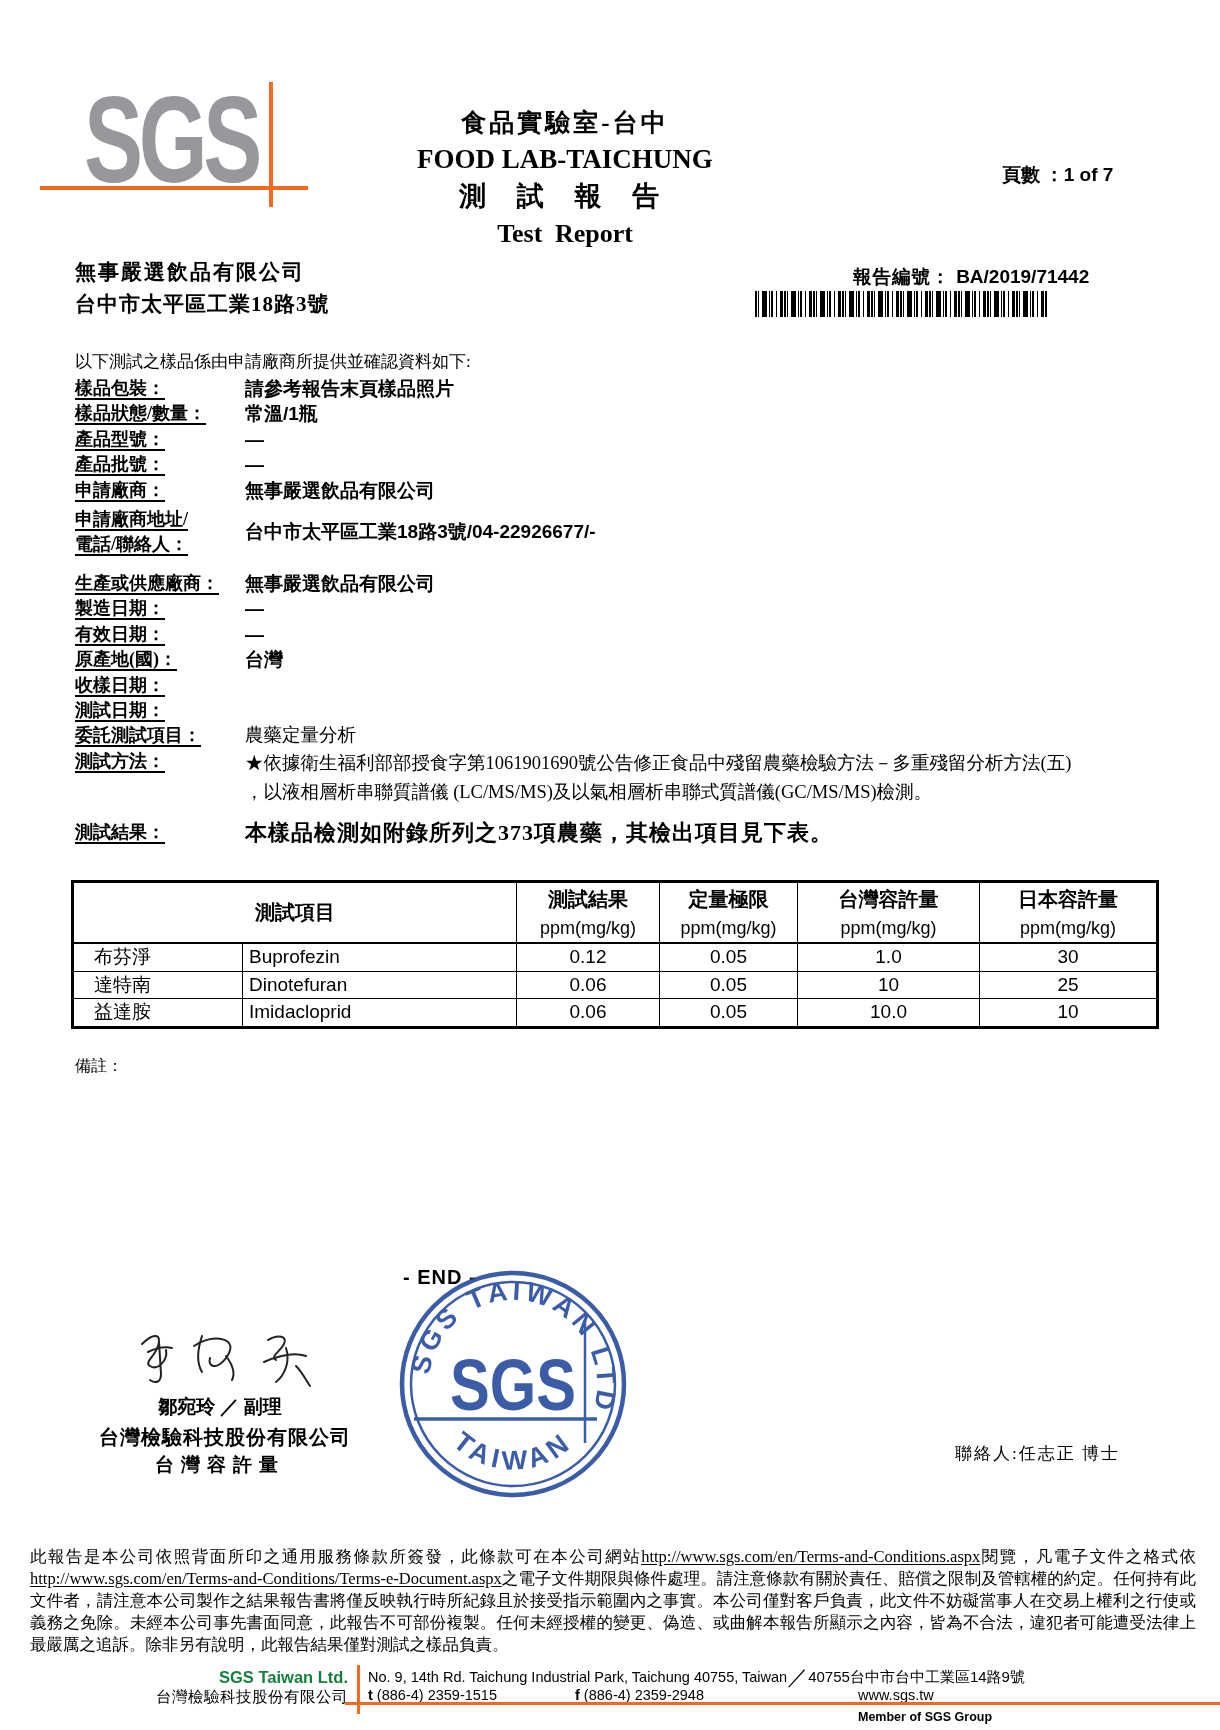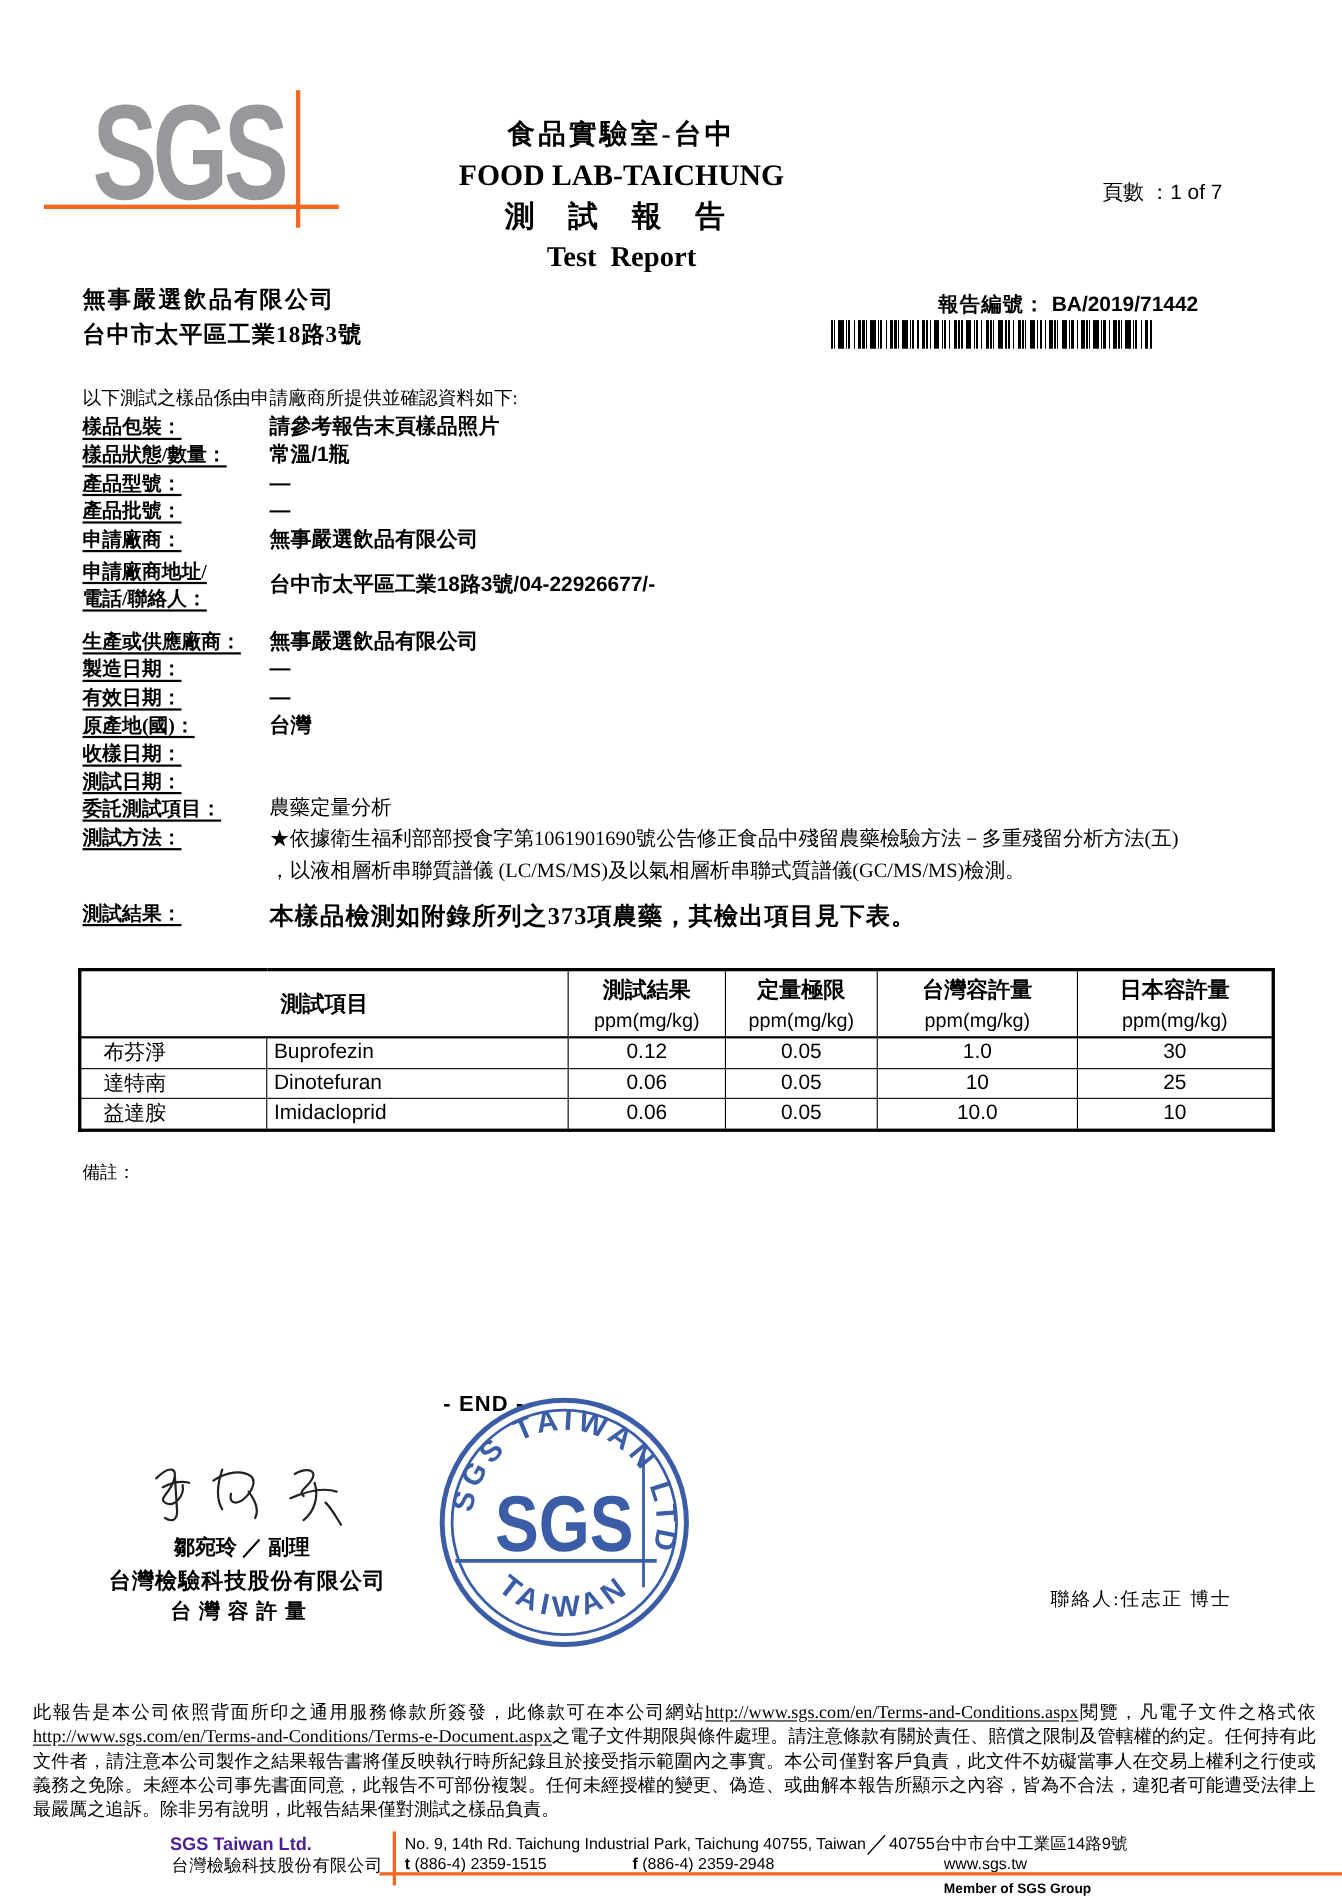--- a/index.html
+++ b/index.html
@@ -9,21 +9,21 @@
   .sgs-logo-text{position:absolute;left:84px;top:78px;font-family:"Liberation Sans","DejaVu Sans",sans-serif;
         font-weight:bold;font-size:123px;line-height:123px;letter-spacing:-6px;color:#97989b;
         transform:scaleX(.72);transform-origin:left top;}
   .logo-vline{position:absolute;left:269px;top:82px;width:4px;height:125px;background:#f26a21;}
   .logo-hline{position:absolute;left:40px;top:186px;width:268px;height:4px;background:#f26a21;}
   .title-block{position:absolute;left:400px;top:104px;width:330px;text-align:center;font-weight:bold;}
   .t1{font-size:25px;line-height:37px;letter-spacing:3px;}
   .t2{font-size:27px;line-height:37px;}
   .t3{font-size:27px;line-height:37px;letter-spacing:12px;}
   .t4{font-size:26px;line-height:37px;word-spacing:6px;}
-  .page-no{position:absolute;left:1002px;top:162px;font-size:19px;font-weight:normal;}
+  .page-no{position:absolute;left:1002px;top:162px;font-size:19px;font-weight:bold;}
   .page-no .val{font-family:"Liberation Sans","DejaVu Sans",sans-serif;}
   .client-name{position:absolute;left:75px;top:258px;font-size:21px;font-weight:bold;letter-spacing:2px;}
   .client-addr{position:absolute;left:75px;top:290px;font-size:21px;font-weight:bold;letter-spacing:1px;}
   .report-no{position:absolute;left:853px;top:264px;font-size:18.5px;font-weight:bold;letter-spacing:1px;}
   .report-no .val{font-family:"Liberation Sans","DejaVu Sans",sans-serif;font-size:19px;letter-spacing:0;}
   .barcode{position:absolute;left:755px;top:291px;width:293px;height:26px;
         background:repeating-linear-gradient(90deg,#000 0 2px,#fff 2px 3px,#000 3px 4px,#fff 4px 7px,
         #000 7px 12px,#fff 12px 14px,#000 14px 15px,#fff 15px 16px,#000 16px 18px,#fff 18px 21px,
         #000 21px 22px,#fff 22px 25px,#000 25px 28px,#fff 28px 29px);}
   
@@ -31,21 +31,21 @@
   .intro{font-size:17px;line-height:28px;margin-bottom:0;}
   .frow{display:flex;align-items:flex-start;min-height:25.4px;line-height:25.4px;}
   .flabel{flex:none;width:170px;font-size:18px;font-weight:bold;text-decoration:underline;
         text-underline-offset:4px;text-decoration-thickness:1.5px;white-space:pre-line;}
   .fvalue{font-size:19px;white-space:pre-line;}
   .v-gothic{font-family:"Liberation Sans","DejaVu Sans",sans-serif;font-weight:bold;font-size:19px;}
   .v-ming{font-size:18.5px;}
   .v-result{font-size:22px;font-weight:bold;letter-spacing:1px;}
   .row-address{min-height:58px;align-items:center;}
   .row-method .fvalue{line-height:29.5px;}
-  .gap-top{margin-top:10px;}
+  .gap-top{margin-top:10px;align-items:center;}
   .row-result{min-height:30px;line-height:30px;}
   .row-result .flabel{line-height:25.4px;}
   
   .rtable{position:absolute;left:71px;top:880px;width:1085px;border-collapse:collapse;table-layout:fixed;}
   .rtable td,.rtable th{border:1.6px solid #000;padding:0;}
   .rtable{border:3px solid #000;}
   .rtable thead th{height:59px;font-size:20px;font-weight:bold;border-bottom:2.5px solid #000;}
   .rtable thead .unit{display:block;font-family:"Liberation Sans","DejaVu Sans",sans-serif;
         font-weight:normal;font-size:18px;margin-top:5px;}
   .rtable tbody td{height:26.5px;font-family:"Liberation Sans","DejaVu Sans",sans-serif;font-size:19px;
@@ -68,21 +68,21 @@
   .sig-company{position:absolute;left:70px;top:1424px;width:310px;text-align:center;font-size:20px;font-weight:bold;letter-spacing:1px;}
   .sig-role{position:absolute;left:70px;top:1452px;width:300px;text-align:center;font-size:19px;font-weight:bold;letter-spacing:7px;}
   .stamp{position:absolute;left:396px;top:1267px;opacity:.92;}
   .contact{position:absolute;left:955px;top:1442px;font-size:17px;letter-spacing:2px;}
   
   .disclaimer{position:absolute;left:30px;top:1546px;width:1166px;font-size:16.5px;line-height:22px;
         text-align:justify;}
   .disclaimer .url{text-decoration:underline;text-underline-offset:2px;}
   .f-company{position:absolute;left:90px;top:1668px;width:258px;text-align:right;}
   .f-company .en{font-family:"Liberation Sans","DejaVu Sans",sans-serif;font-weight:bold;
-        font-size:16.5px;color:#4c1d95;line-height:19px;text-align:center;}
+        font-size:16.5px;color:#15803d;line-height:19px;}
   .f-company .zh{font-size:15.5px;line-height:19px;letter-spacing:.5px;}
   .f-vline{position:absolute;left:357px;top:1665px;width:2.5px;height:49px;background:#f26a21;}
   .f-addr{position:absolute;left:368px;top:1667px;font-family:"Liberation Sans","DejaVu Sans",sans-serif;
         font-size:14.5px;line-height:19px;white-space:nowrap;}
   .f-addr .slash{font-size:21px;font-weight:normal;vertical-align:-2px;}
   .f-addr .zh{font-size:15px;}
   .f-tel{position:absolute;left:368px;top:1687px;font-family:"Liberation Sans","DejaVu Sans",sans-serif;font-size:14.5px;}
   .f-fax{position:absolute;left:575px;top:1687px;font-family:"Liberation Sans","DejaVu Sans",sans-serif;font-size:14.5px;}
   .f-web{position:absolute;left:858px;top:1687px;font-family:"Liberation Sans","DejaVu Sans",sans-serif;font-size:14.5px;}
   .f-tel b,.f-fax b{font-weight:bold;}

